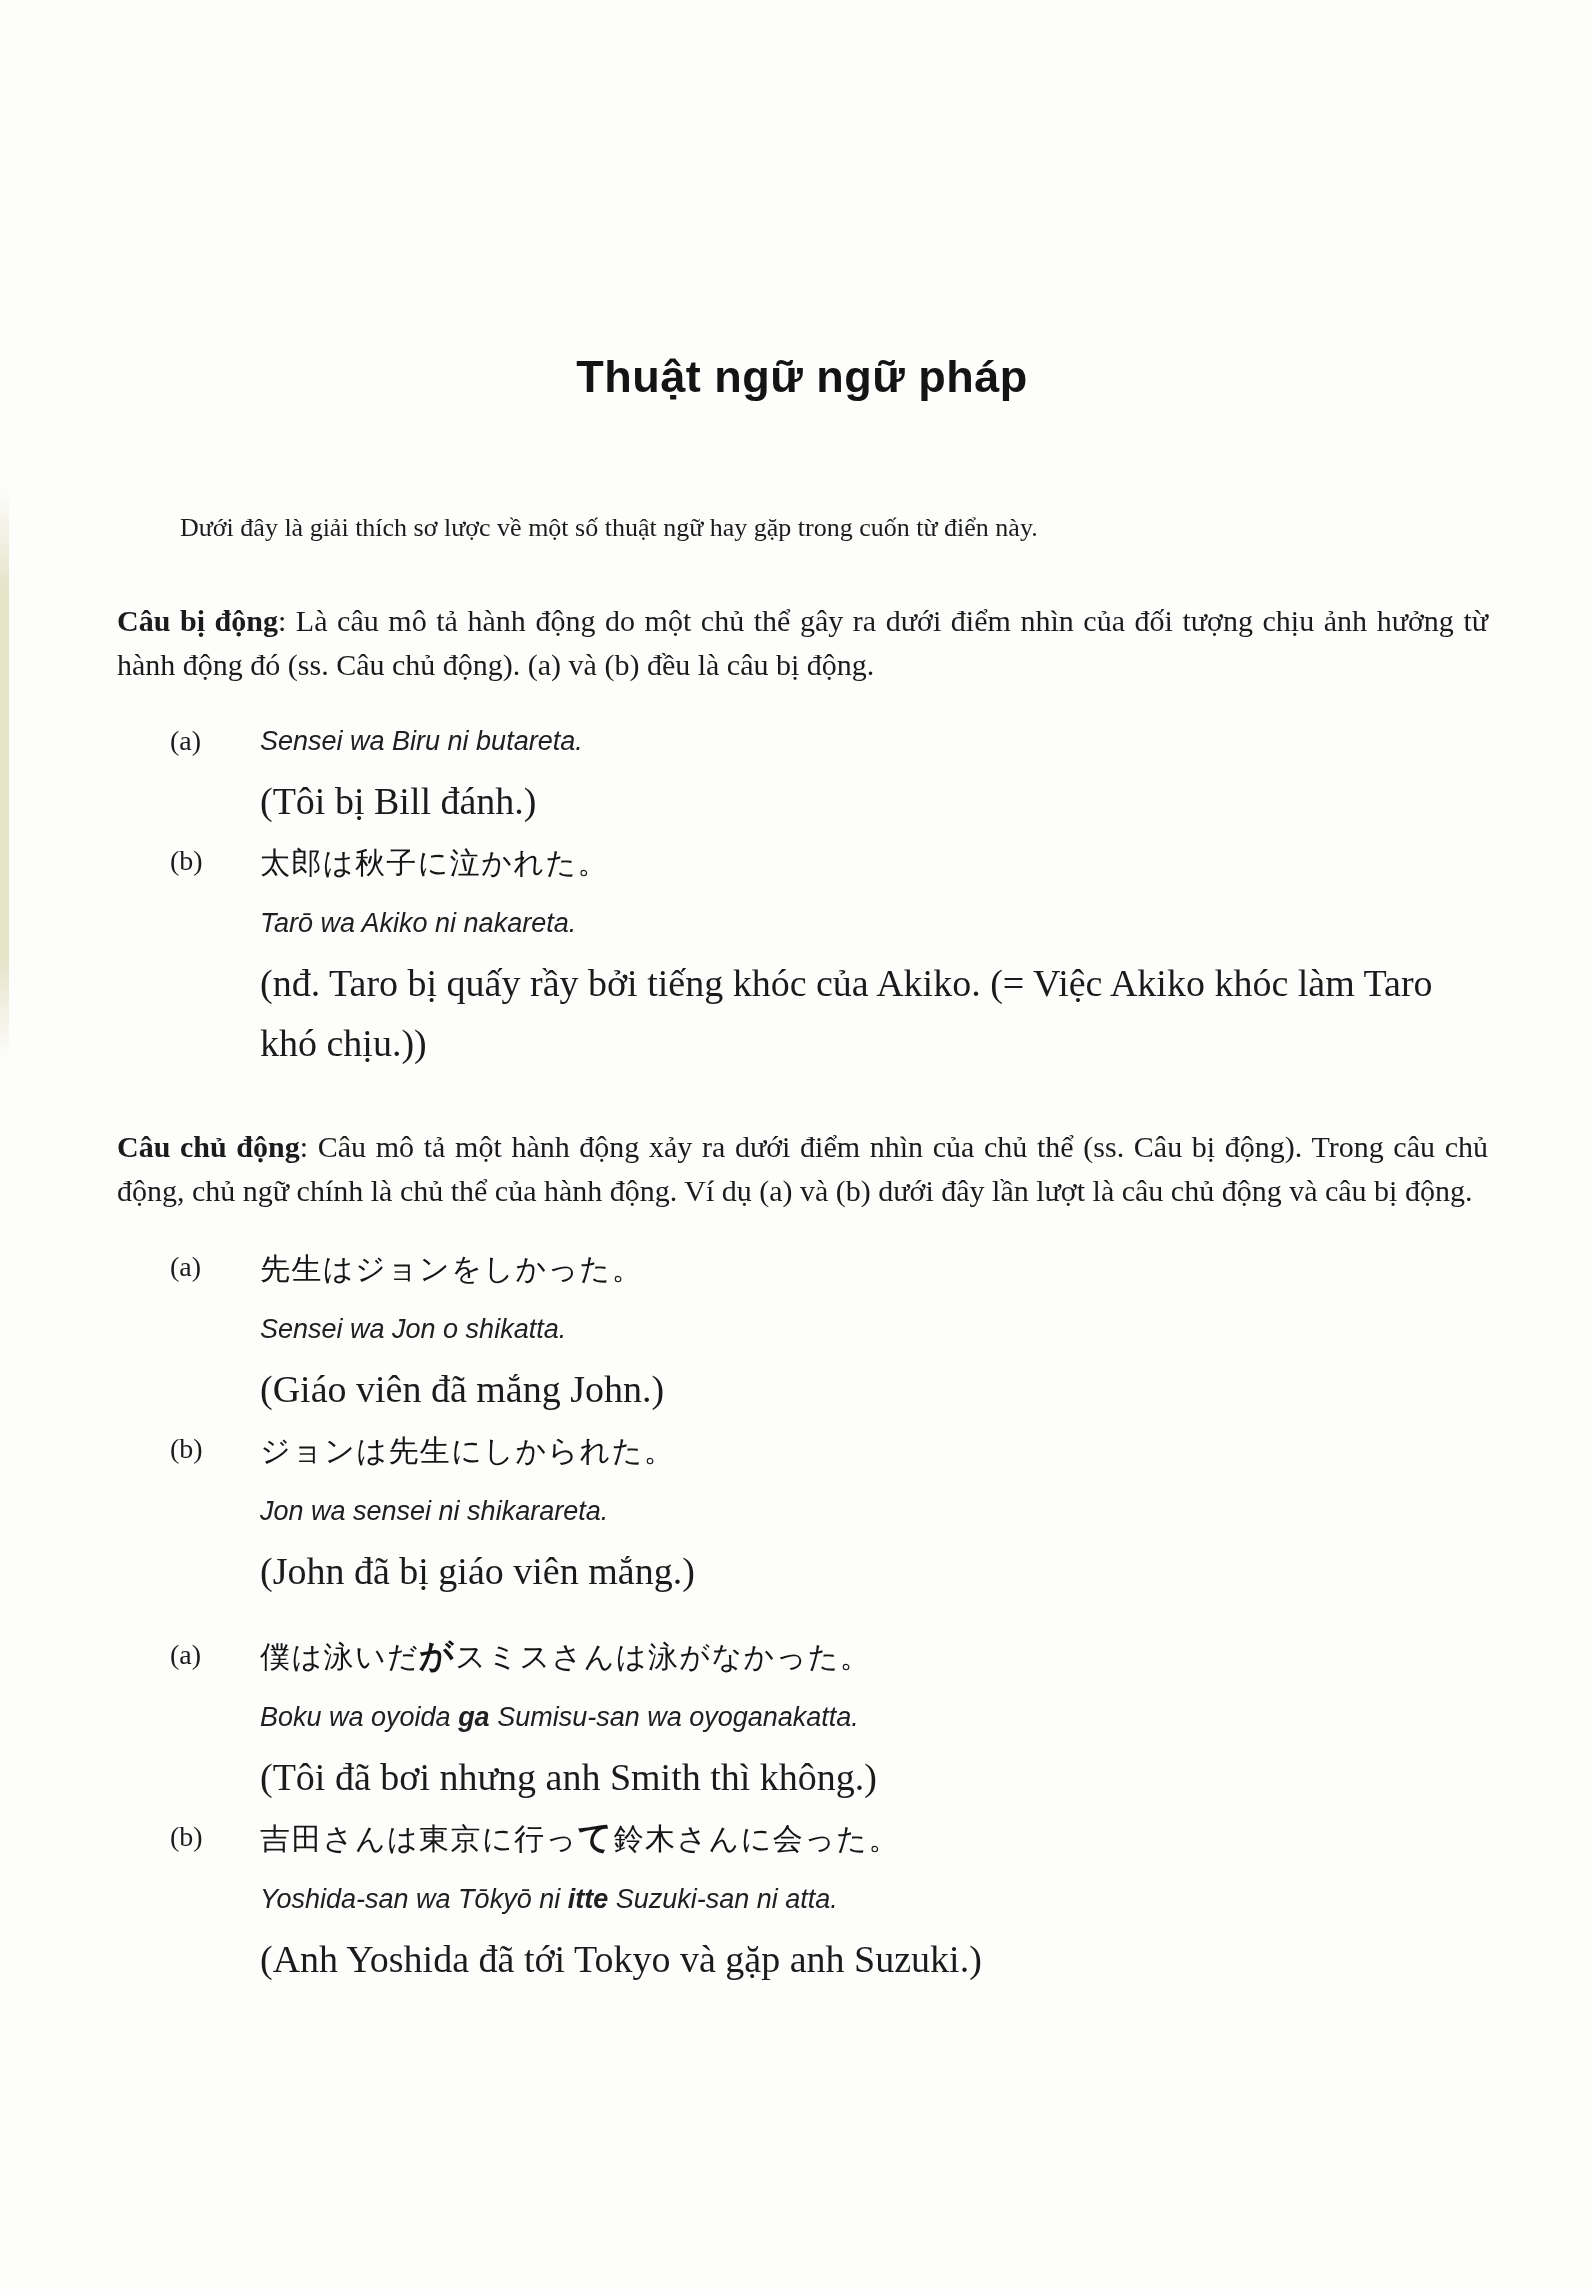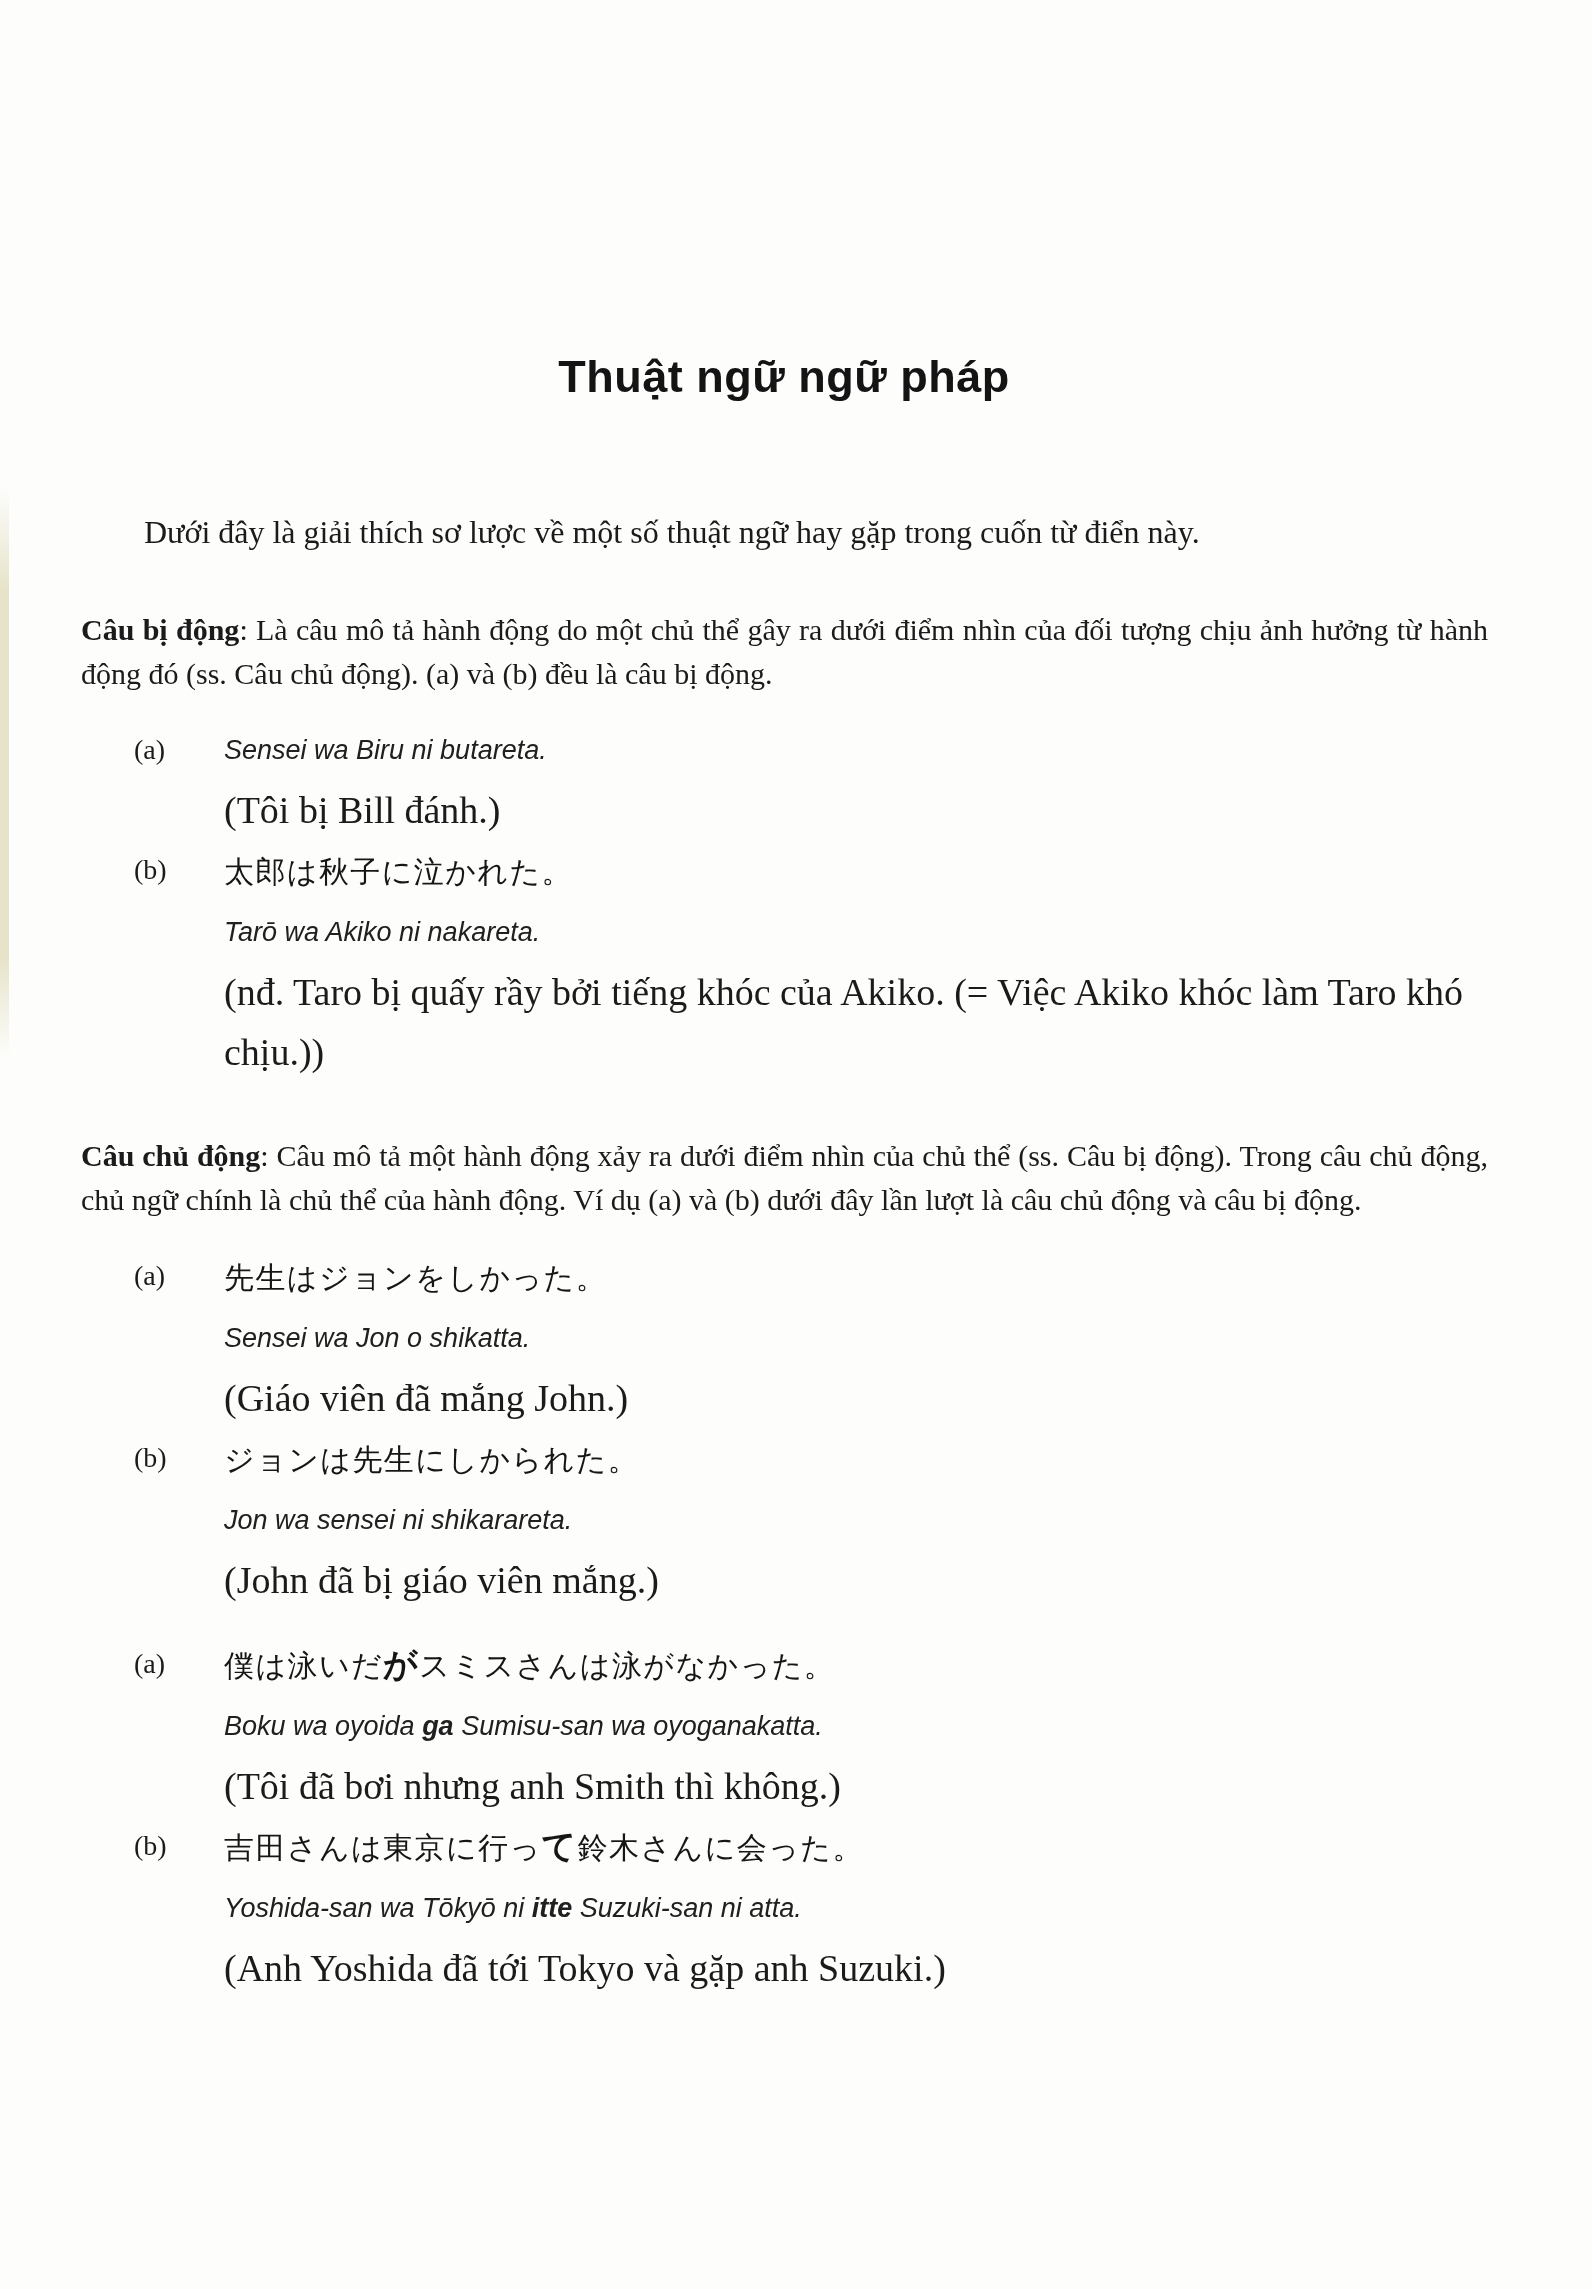--- a/index.html
+++ b/index.html
@@ -6,21 +6,21 @@
   html, body { margin: 0; padding: 0; background: #ffffff; }
 
   .page {
     position: relative;
     width: 1593px;
     height: 2290px;
     background: #fdfdfc;
     color: #1b1b1b;
     font-family: "Liberation Serif", "DejaVu Serif", serif;
     overflow: hidden;
-    padding: 351px 105px 0 80px;
+    padding: 351px 105px 0 116px;
   }
 
   
   .scan-band {
     position: absolute;
     left: 0;
     top: 487px;
     width: 9.4px;
     height: 572px;
     background: linear-gradient(180deg,
@@ -36,21 +36,21 @@
     font-family: "Liberation Sans", "DejaVu Sans", sans-serif;
     font-weight: 700;
     font-size: 45px;
     letter-spacing: 0.5px;
     text-align: center;
     color: #141414;
   }
 
   p.intro {
     margin: 105px 0 12px 0;
-    font-size: 32px;
+    font-size: 26px;
     line-height: 1.5;
     text-indent: 64px;
   }
 
   .term-para {
     margin: 52px 0 0 1px;
     font-size: 30px;
     line-height: 1.47;
     text-align: justify;
   }

